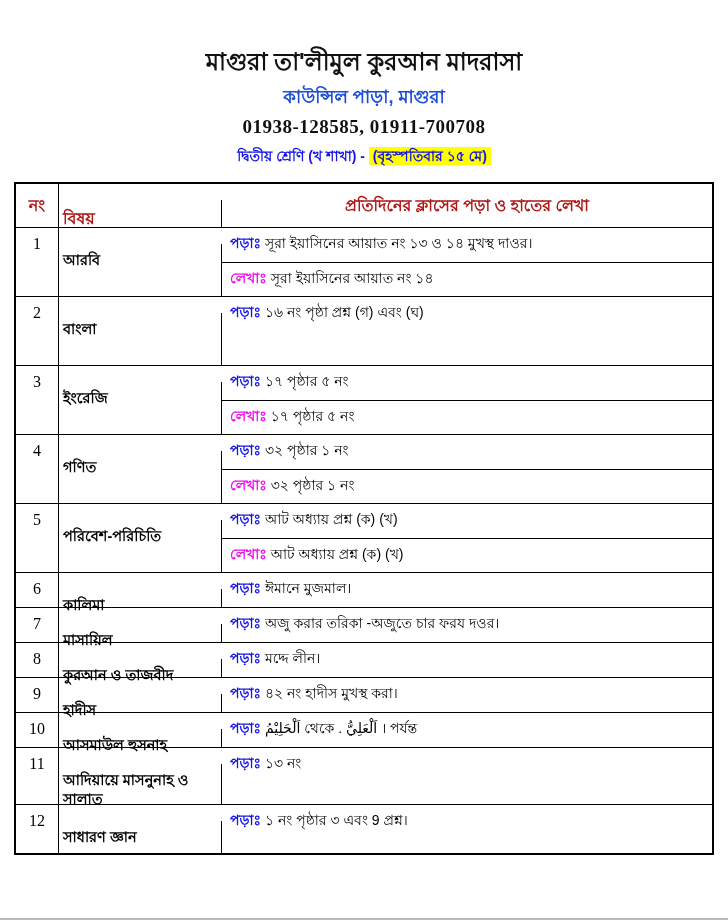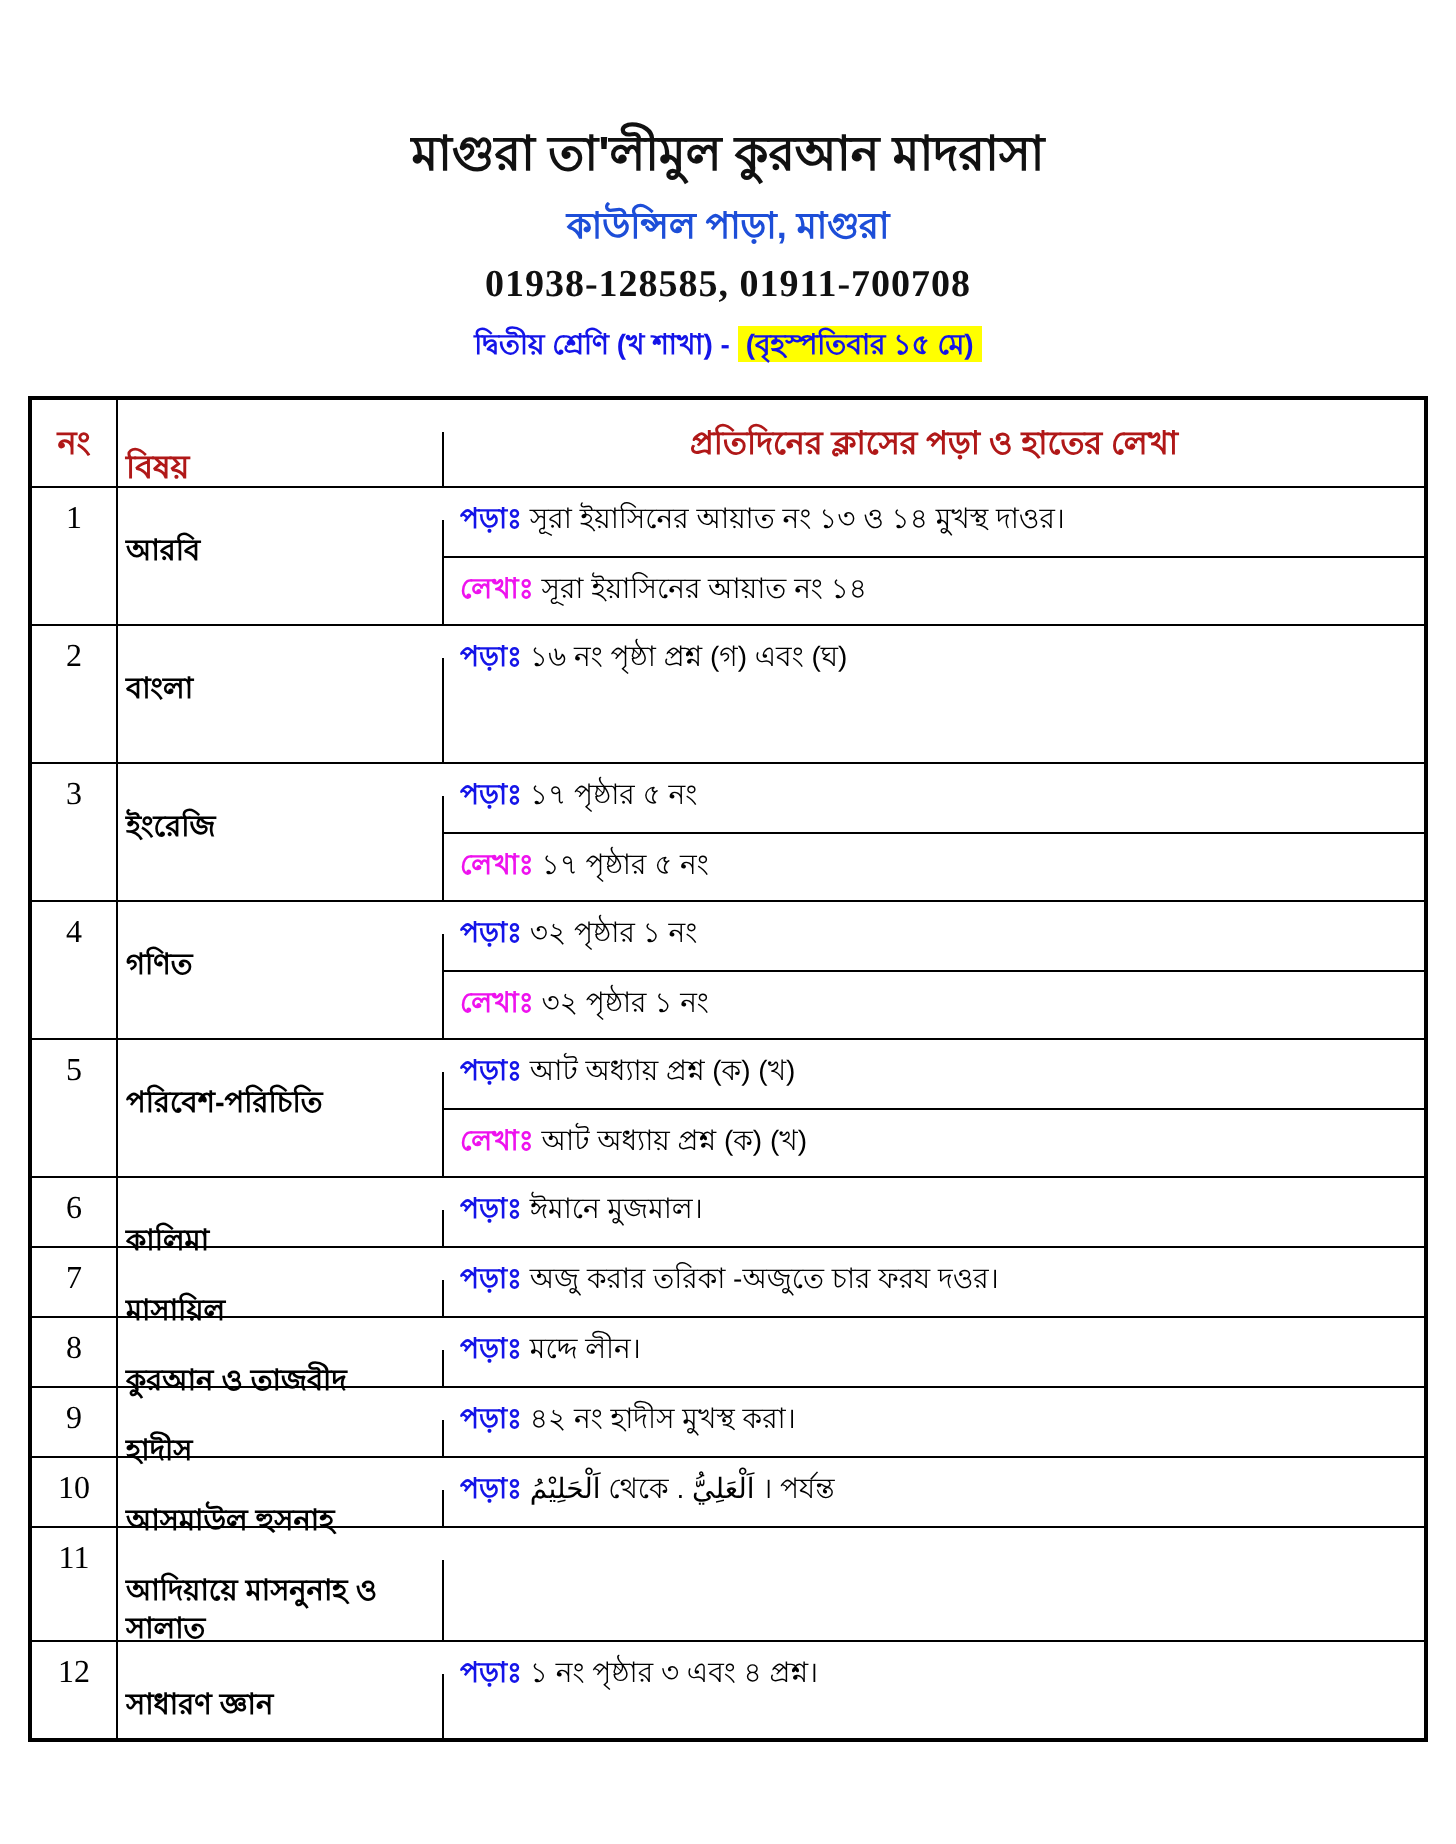--- a/index.html
+++ b/index.html
@@ -4,21 +4,21 @@
 <style>
   html,body{margin:0;padding:0;}
   body{
     width:728px;height:922px;background:#ffffff;
     font-family:"Liberation Sans","DejaVu Sans",sans-serif;
     color:#000;position:relative;overflow:hidden;
   }
   .page{position:relative;width:728px;height:922px;background:#fff;}
 
   
-  .header-block{padding-top:46px;text-align:center;margin-top:16px;}
+  .header-block{padding-top:46px;text-align:center;}
   .doc-title{font-size:24px;font-weight:bold;line-height:32px;color:#111;}
   .doc-subtitle{font-size:18px;font-weight:bold;line-height:26px;margin-top:6px;color:#1d4ed8;}
   .doc-phone{font-family:"Liberation Serif","DejaVu Serif",serif;font-size:19px;font-weight:bold;line-height:24px;margin-top:5px;letter-spacing:.5px;color:#111;}
   .class-line{font-size:14px;font-weight:bold;line-height:26px;margin-top:4px;color:var(--c-class);}
   .class-line .hl{background:var(--c-highlight);padding:1px 4px;}
 
   
   .table{
     position:absolute;left:14px;top:182px;width:700px;
     border:2px solid var(--c-border);box-sizing:border-box;
@@ -146,26 +146,29 @@
         <div class="t-row">
           <div class="cell c-no">10</div>
           <div class="cell c-subject">আসমাউল হুসনাহ</div>
           <div class="cell c-content">
             <div class="line"><span class="lbl reading">পড়াঃ</span><span> اَلْحَلِيْمُ থেকে . اَلْعَلِيُّ । পর্যন্ত</span></div>
           </div>
         </div>
         <div class="t-row">
           <div class="cell c-no">11</div>
           <div class="cell c-subject">আদিয়ায়ে মাসনুনাহ ও সালাত</div>
+          <div class="cell c-content">
+            <div class="line"><span class="lbl reading">পড়াঃ</span><span> ১৩ নং</span></div>
+          </div>
         </div>
         <div class="t-row">
           <div class="cell c-no">12</div>
           <div class="cell c-subject">সাধারণ জ্ঞান</div>
           <div class="cell c-content">
-            <div class="line"><span class="lbl reading">পড়াঃ</span><span> ১ নং পৃষ্ঠার ৩ এবং ৪ প্রশ্ন।</span></div>
+            <div class="line"><span class="lbl reading">পড়াঃ</span><span> ১ নং পৃষ্ঠার ৩ এবং 9 প্রশ্ন।</span></div>
           </div>
         </div>
       </div>
   </div>
 
   <div class="bottom-rule"></div>
 
 </div>
 
 </body></html>

